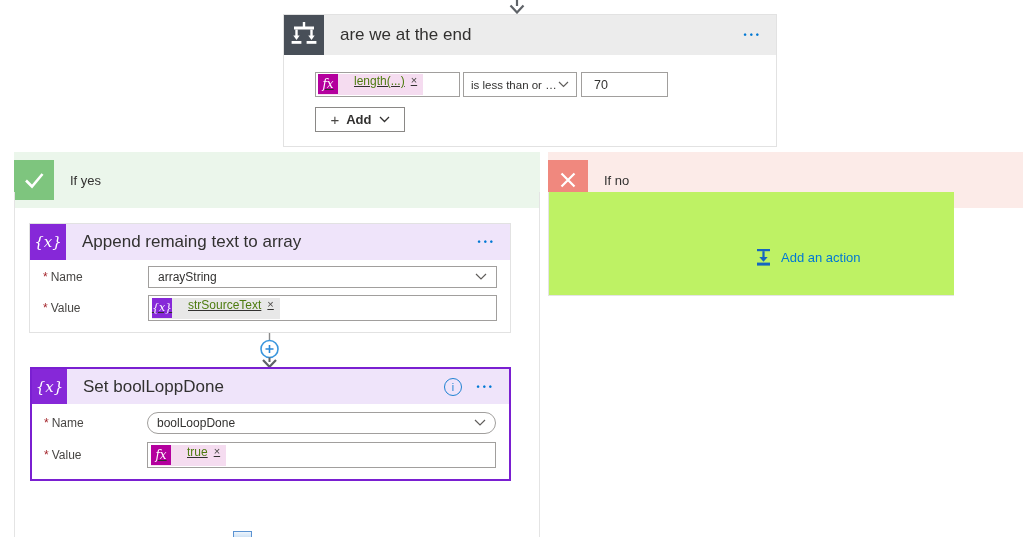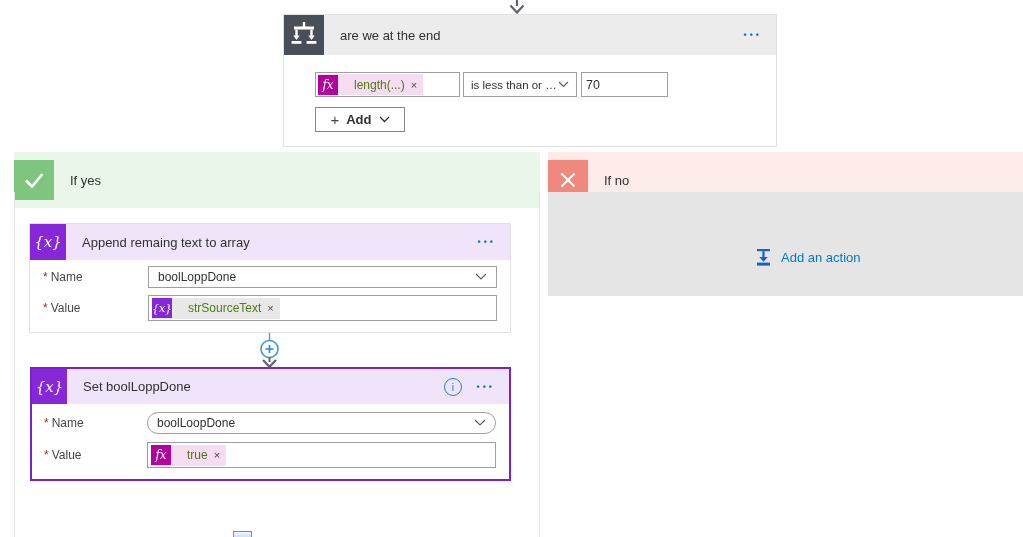--- a/index.html
+++ b/index.html
@@ -3,37 +3,37 @@
 <meta charset="utf-8">
 <style>
   html,body{margin:0;padding:0;background:#fff;}
   body{font-family:"Liberation Sans",sans-serif;color:#323130;}
   .canvas{position:relative;width:1023px;height:537px;overflow:hidden;background:#fff;}
   .abs{position:absolute;}
 
   
   .card{position:absolute;background:#fff;border:1px solid #e2e2e2;box-sizing:border-box;}
   .card-header{display:flex;align-items:center;position:relative;}
-  .hdr-title{margin-left:16px;font-size:13px;color:#323130;white-space:nowrap;}
+  .hdr-title{margin-left:16px;font-size:17px;color:#323130;white-space:nowrap;}
   .dots{position:absolute;right:14px;top:0;bottom:0;display:flex;align-items:center;
         color:var(--accent-blue,#0078d4);font-size:9px;letter-spacing:3px;font-weight:bold;cursor:pointer;}
   .icon-sq{display:flex;align-items:center;justify-content:center;flex:0 0 auto;}
 
   
   .cond-card{left:283px;top:14px;width:494px;height:133px;}
   .cond-header{height:40px;background:var(--header-gray,#ececec);}
   .cond-icon{width:40px;height:40px;background:var(--slate,#484f58);}
   .cond-body{padding:17px 0 0 31px;}
   .cond-row{display:flex;align-items:center;}
   .opbox{height:25px;border:1px solid #a19f9d;box-sizing:border-box;background:#fff;display:flex;align-items:center;}
   .operand-box{width:145px;padding-left:2px;margin-right:3px;}
   .operator-box{width:114px;padding:0 7px;margin-right:4px;justify-content:space-between;font-size:11.5px;color:#323130;cursor:pointer;}
   .operator-box .optxt{flex:1;overflow:hidden;white-space:nowrap;text-overflow:ellipsis;}
-  .value-box{width:87px;padding-left:4px;font-size:12.5px;}
-  .pill{display:inline-flex;align-items:center;height:21px;font-size:12px;cursor:default;}
+  .value-box{width:87px;padding-left:12px;font-size:12.5px;}
+  .pill{display:inline-flex;height:21px;font-size:12px;cursor:default;text-decoration:underline;}
   .pill-pink{background:var(--magenta-light,#f5dcf0);}
   .pill-gray{background:#e8e8e8;}
   .pill .glyph-sq{width:20px;height:20px;display:flex;align-items:center;justify-content:center;color:#fff;margin:0;}
   .fx-sq{background:var(--magenta,#b4009e);}
   .vx-sq{background:var(--purple,#8628d8);}
   .glyph{font-family:"DejaVu Serif",serif;font-style:italic;font-size:12px;}
   .pill-label{padding:0 5px 0 16px;color:#4d7c0f;}
   .pill-x{padding:0 6px 0 1px;font-size:11px;color:#484644;cursor:pointer;}
   .add-btn{margin-top:10px;width:90px;height:25px;border:1px solid #8a8886;background:#fff;
            display:flex;align-items:center;justify-content:center;gap:7px;font-size:13px;color:#323130;cursor:pointer;
@@ -43,21 +43,21 @@
 
   
   .band{position:absolute;height:56px;display:flex;align-items:center;}
   .band-yes{left:14px;top:152px;width:526px;background:var(--green-light,#ebf6eb);}
   .band-no{left:548px;top:152px;width:475px;background:var(--red-light,#fcebe8);}
   .band .icon-sq{width:40px;height:40px;}
   .yes-icon{background:var(--green,#7ec57e);}
   .no-icon{background:var(--red,#f0887e);}
   .band-label{margin-left:16px;font-size:13px;color:#323130;}
   .branch-body-yes{left:14px;top:192px;width:526px;height:345px;border-left:1px solid #e4e4e4;border-right:1px solid #e4e4e4;box-sizing:border-box;}
-  .branch-body-no{left:548px;top:192px;width:475px;height:104px;background:#e5e5e5;border-left:1px solid #e4e4e4;border-bottom:1px solid #e4e4e4;box-sizing:border-box;text-align:right;}
+  .branch-body-no{left:548px;top:192px;width:406px;height:104px;background:#bef264;border-left:1px solid #e4e4e4;border-bottom:1px solid #e4e4e4;box-sizing:border-box;text-align:right;}
 
   
   .action-card-1{left:29px;top:223px;width:482px;height:110px;}
   .action-card-2{left:30px;top:367px;width:481px;height:114px;border:2px solid var(--purple-selected,#7a1fd1);}
   .act-header{background:var(--purple-light,#efe4fa);}
   .action-card-1 .act-header{height:36px;}
   .action-card-2 .act-header{height:35px;}
   .act-icon{background:var(--purple,#8628d8);color:#fff;}
   .action-card-1 .act-icon{width:36px;height:36px;}
   .action-card-2 .act-icon{width:35px;height:35px;}
@@ -162,21 +162,21 @@
           <span class="glyph">{x}</span>
         </div>
       <span class="hdr-title">Append remaing text to array</span>
       <span class="dots">•••</span>
     </div>
     <div class="f-label c1-name-label">
       <span class="req">*</span>
         <span>Name</span>
     </div>
     <div class="f-input dd c1-name">
-      <span>boolLoppDone</span>
+      <span>arrayString</span>
       <svg class="chev" width="12" height="8" viewBox="0 0 12 8">
           <path d="M1 1 L6 6 L11 1" fill="none" stroke="#605e5c" stroke-width="1.2"></path>
         </svg>
     </div>
     <div class="f-label c1-value-label">
       <span class="req">*</span>
         <span>Value</span>
     </div>
     <div class="f-input val c1-value">
       <span class="pill pill-gray">

